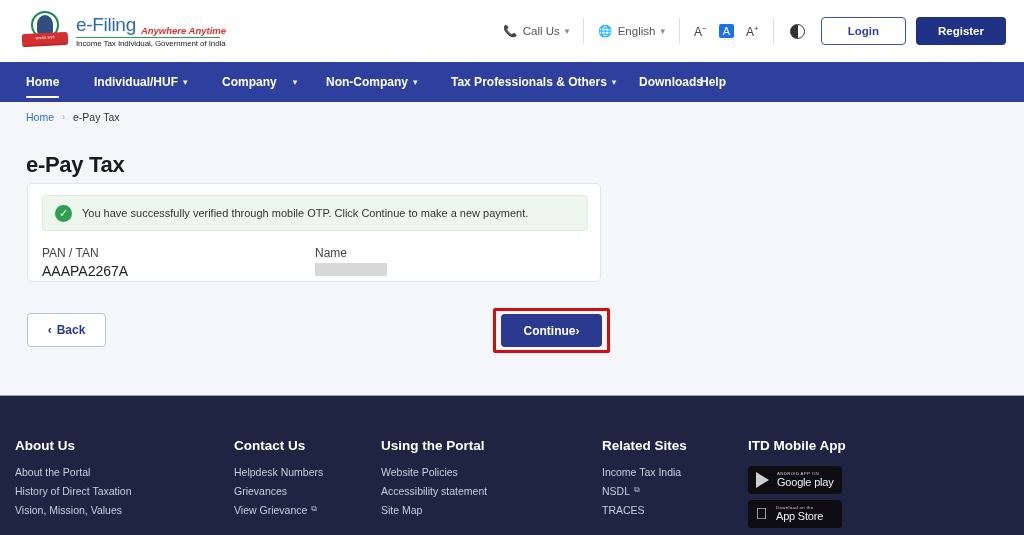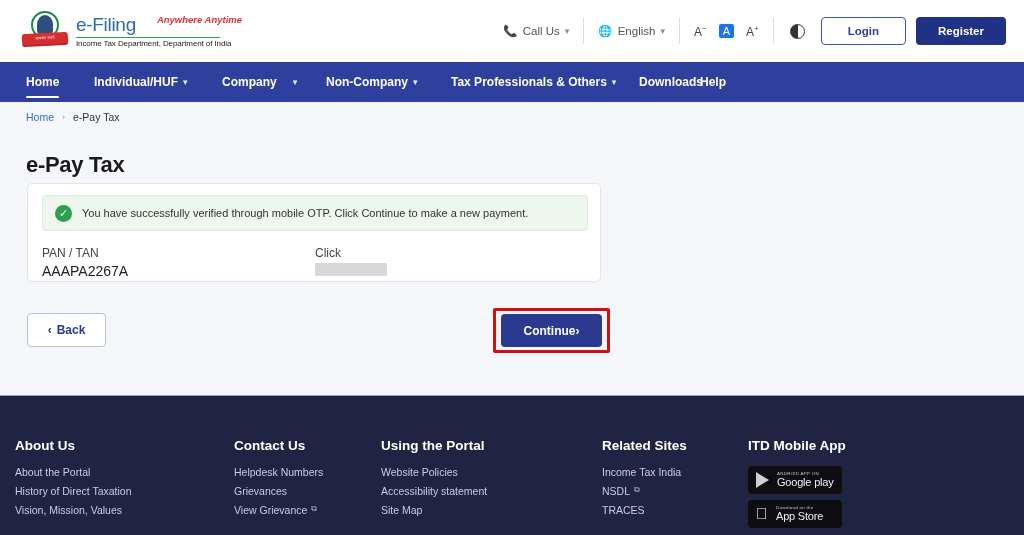--- a/index.html
+++ b/index.html
@@ -35,21 +35,21 @@
     background: #d32f2f; border-radius: 3px;
     transform: rotate(-3deg);
     box-shadow: inset 0 -2px 0 rgba(0,0,0,.12);
   }
   .emblem .scrolltxt {
     position: absolute; left: 0; top: 25px; width: 46px; text-align: center;
     font-size: 3.6px; color: #fff; letter-spacing: .2px; transform: rotate(-3deg);
     white-space: nowrap; overflow: hidden;
   }
   .brandtext { margin-left: 8px; }
-  .brandtop { display: flex; align-items: flex-start; gap: 16px; }
+  .brandtop { display: flex; align-items: flex-end; }
   .efiling { font-size: 19px; color: #2d6ca8; letter-spacing: -.3px; }
   .tagline { font-size: 9.5px; color: #d33; font-style: italic; font-weight: bold; margin-left: 5px; }
   .greenrule { height: 1.5px; background: #2e9e4f; width: 144px; margin: 1px 0 1px 0; }
   .deptline { font-size: 8px; color: #222; letter-spacing: -.1px; }
 
   .hdr-right { margin-left: auto; display: flex; align-items: center; margin-right: 18px; }
   .hdr-item {
     display: flex; align-items: center; gap: 5px;
     font-size: 11.5px; color: #555; padding: 0 14px; cursor: pointer;
   }
@@ -222,21 +222,21 @@
         <div class="lion"></div>
         <div class="scroll"></div>
         <div class="scrolltxt">सत्यमेव जयते</div>
       </div>
       <div class="brandtext">
         <div class="brandtop">
           <span class="efiling">e-Filing</span>
           <span class="tagline">Anywhere Anytime</span>
         </div>
         <div class="greenrule"></div>
-        <div class="deptline">Income Tax Department, Department of India</div>
+        <div class="deptline">Income Tax Individual, Government of India</div>
       </div>
     </div>
 
     <div class="hdr-right">
 
       <div class="hdr-item">
         <span>📞</span>
         <span>Call Us</span>
         <span class="caret">▾</span>
       </div>
@@ -306,21 +306,21 @@
     <div class="alert">
       <span class="check">✓</span>
       <span class="alert-txt">You have successfully verified through mobile OTP. Click Continue to make a new payment.</span>
     </div>
     <div class="fields" id="fields">
         <div class="fieldblock">
           <div class="flabel">PAN / TAN</div>
           <div class="fvalue">AAAPA2267A</div>
         </div>
         <div class="fieldblock">
-          <div class="flabel">Click</div>
+          <div class="flabel">Name</div>
           <div class="redact"></div>
         </div>
       </div>
   </div>
 
   <button class="btn-back">
     <span>‹</span>
     <span>Back</span>
   </button>
 

